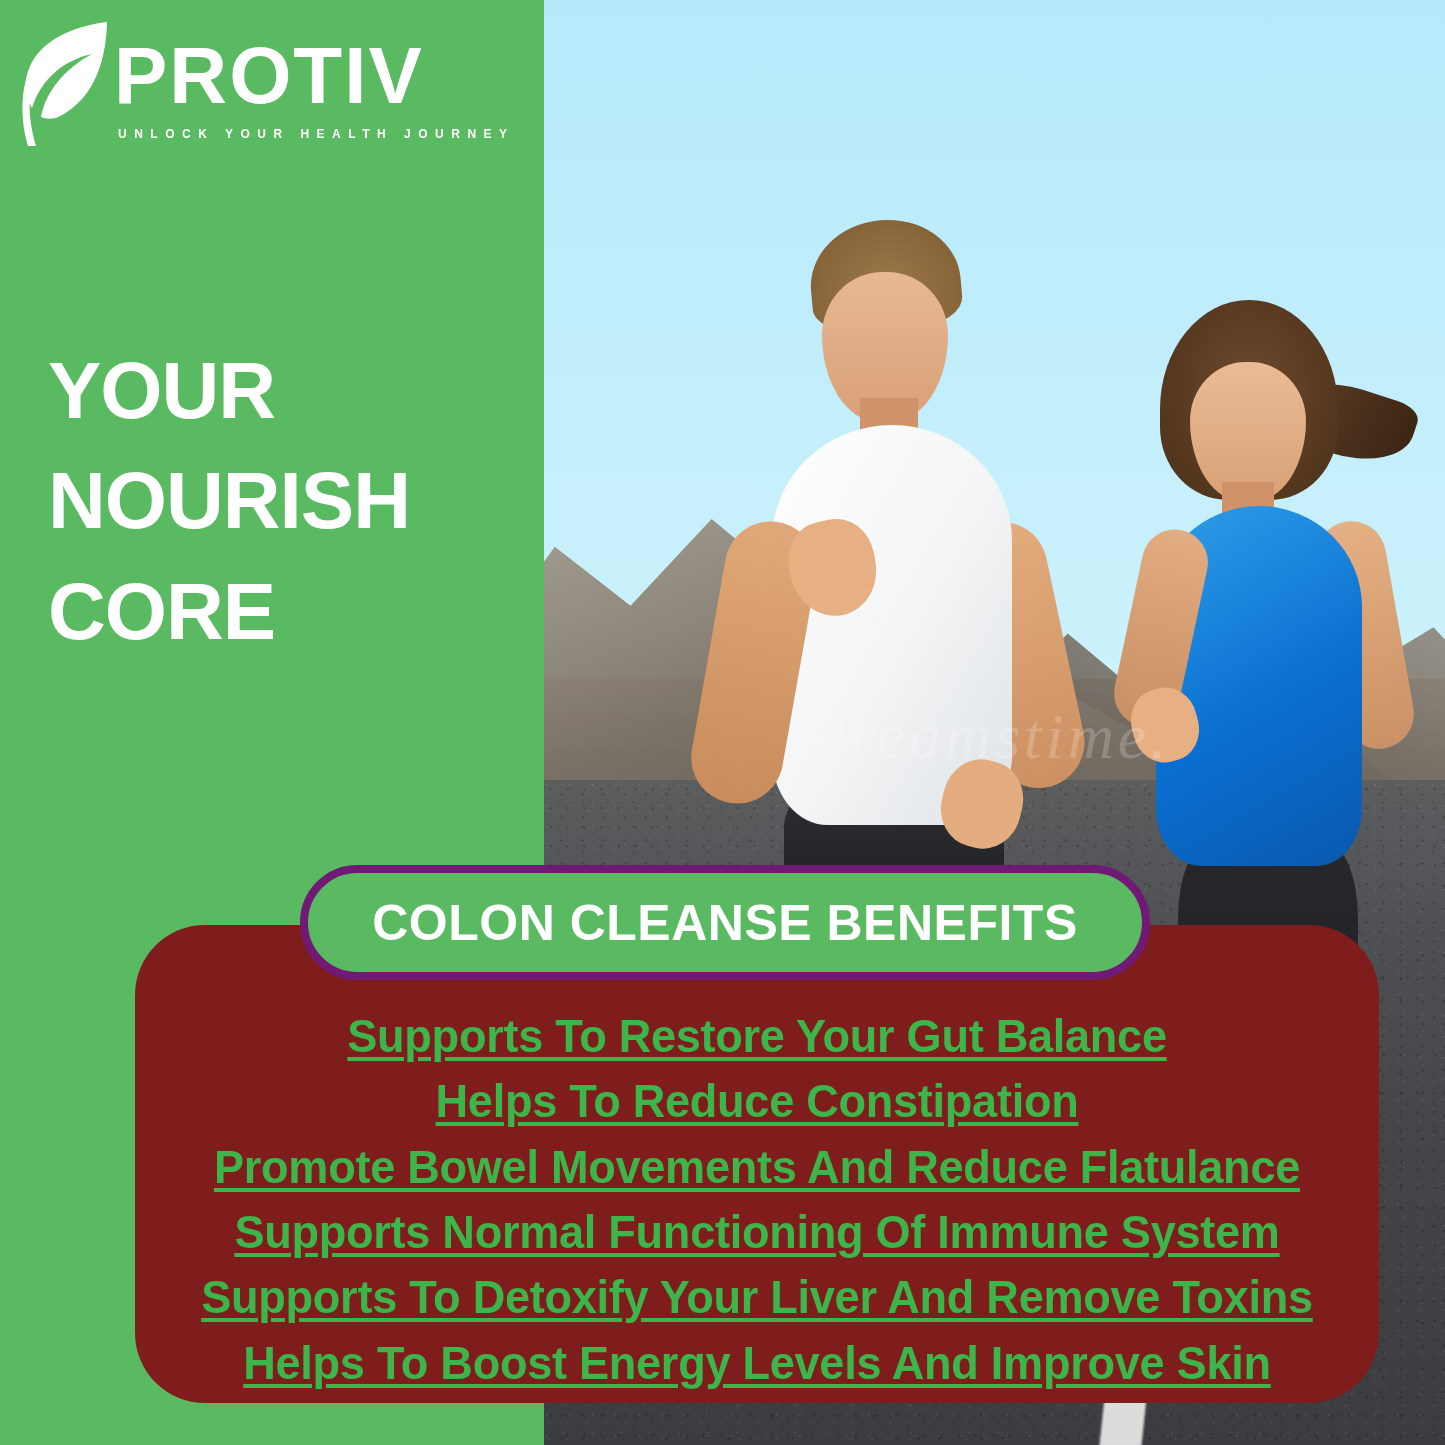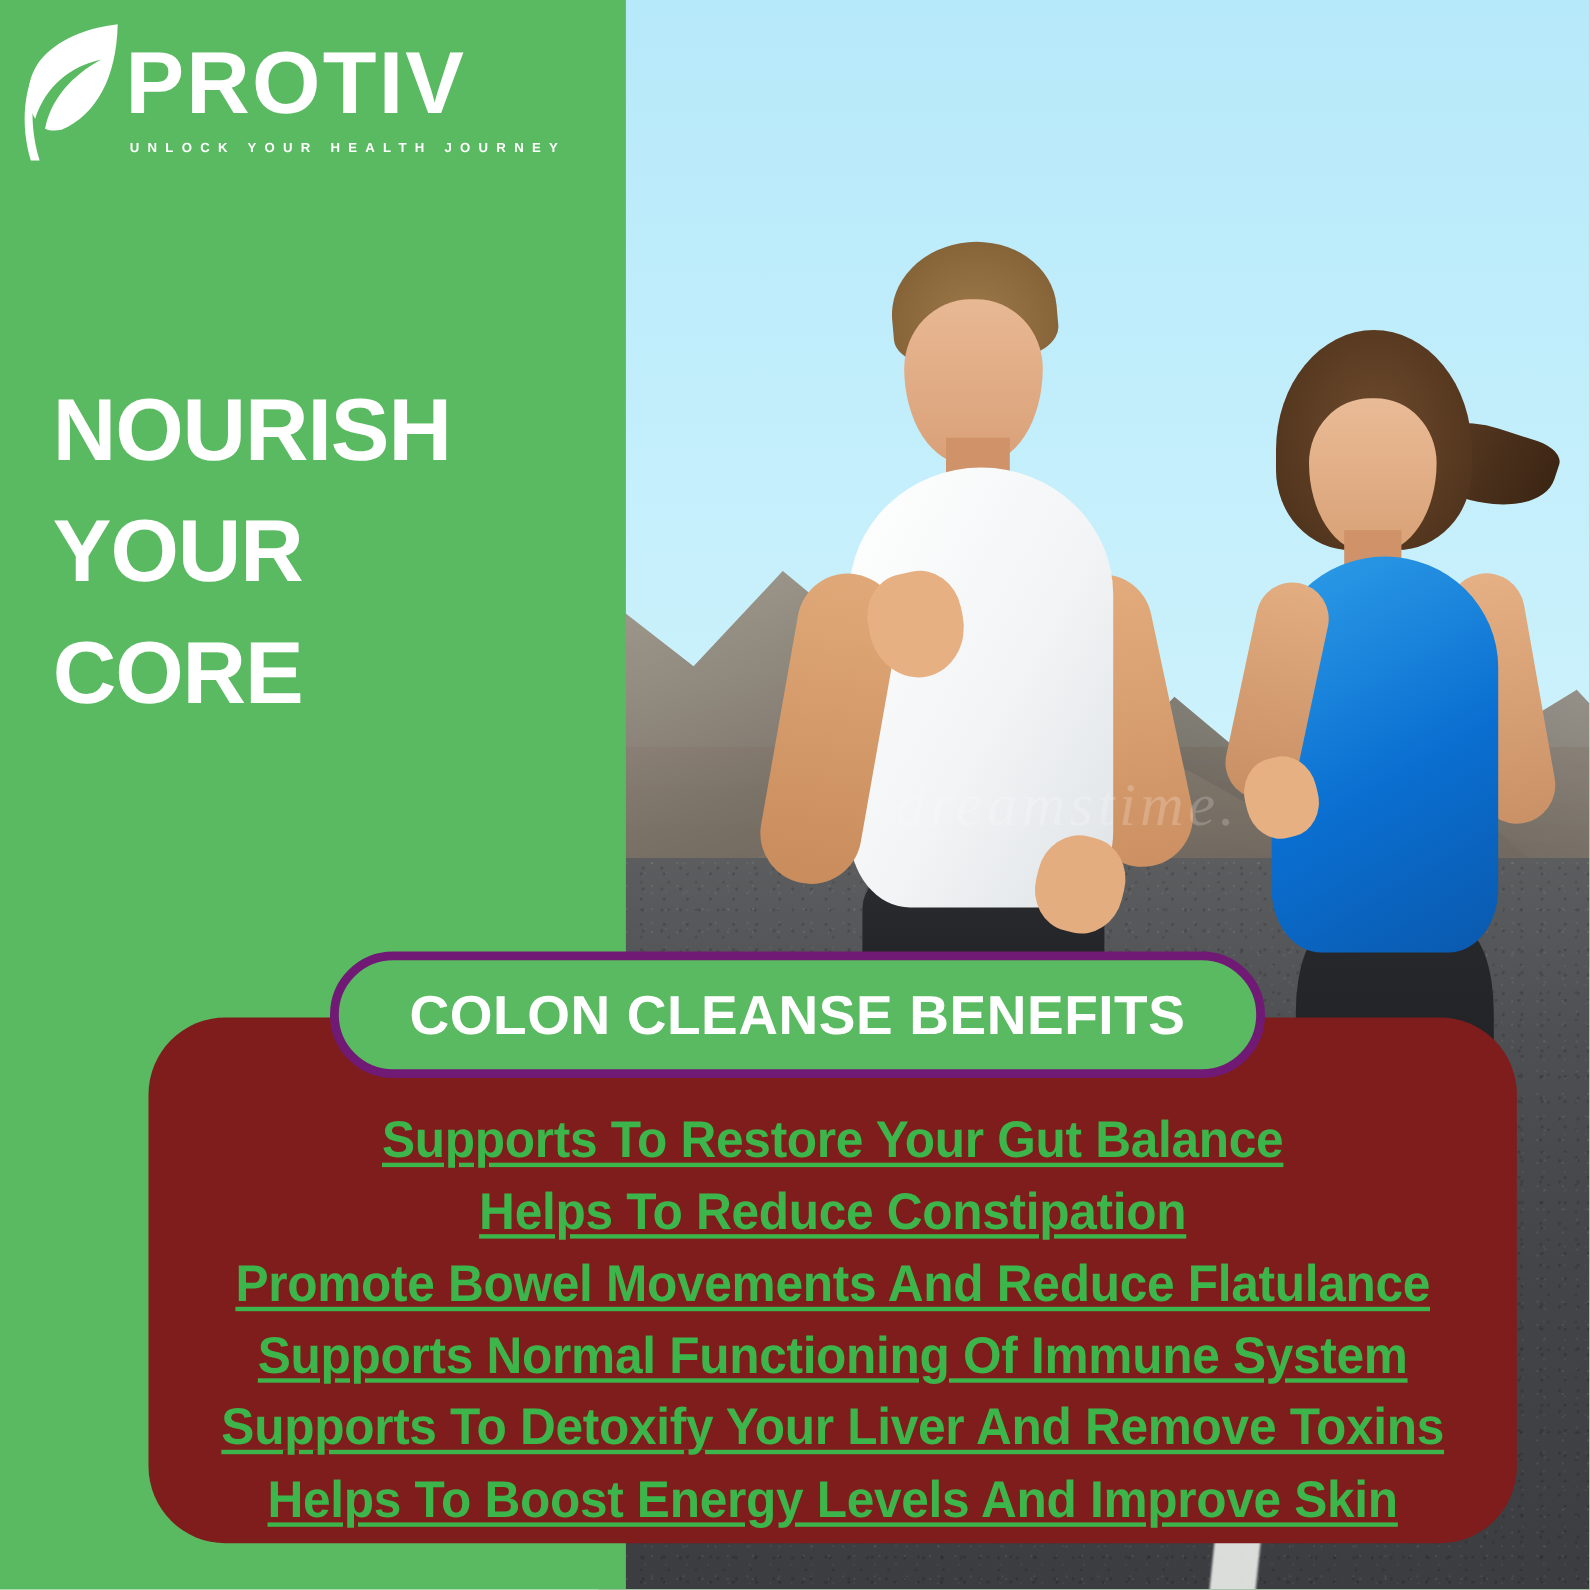--- a/index.html
+++ b/index.html
@@ -103,32 +103,31 @@
     background:linear-gradient(#e2ad81,#c88f63);border-radius:34px;transform:rotate(12deg);}
   .w-shoulderR{position:absolute;left:226px;top:220px;width:70px;height:230px;
     background:linear-gradient(#e5b084,#ca9166);border-radius:36px;transform:rotate(-10deg);}
   .w-handL{position:absolute;left:28px;top:388px;width:66px;height:74px;
     background:#e6b083;border-radius:45%;transform:rotate(-14deg);}
   .w-legs{position:absolute;left:74px;top:545px;width:180px;height:470px;
     background:linear-gradient(#26282c,#131417);border-radius:16% 16% 30% 30%;}
 
   .watermark{
     position:absolute;left:270px;top:700px;
-    font-size:55px;letter-spacing:4px;
+    font-size:64px;letter-spacing:4px;
     color:rgba(255,255,255,.20);
     font-family:"Liberation Serif", serif;
     font-style:italic;
     pointer-events:none;white-space:nowrap;
   }
 
   
   .left-panel{
     position:absolute;left:0;top:0;width:544px;height:1445px;
     background:#5ABA61;
-    padding-left:25px;
   }
 
   .brand{position:absolute;left:10px;top:18px;width:420px;height:136px;}
   .leaf{position:absolute;left:0;top:0;width:104px;height:132px;}
   .wordmark{
     position:absolute;left:104px;top:18px;
     font-size:80px;font-weight:700;color:#ffffff;
     letter-spacing:2px;line-height:1;
   }
   .tagline{
@@ -231,22 +230,22 @@
         <svg viewBox="0 0 104 132" width="104" height="132" aria-hidden="true">
           <path d="M97 4 C96 52 78 86 46 100 C40 101 35 101 31 99 C36 72 56 50 82 36 C54 42 31 61 22 90 C12 74 14 50 30 33 C47 15 73 7 97 4 Z" fill="#FFFFFF"></path>
           <path d="M30 40 C18 62 16 94 26 128 L18 128 C8 94 12 60 26 38 Z" fill="#FFFFFF"></path>
         </svg>
       </span>
       <div class="wordmark">PROTIV</div>
       <div class="tagline">UNLOCK YOUR HEALTH JOURNEY</div>
     </div>
 
     <div class="headline">
+      <div>YOUR</div>
       <div>NOURISH</div>
-      <div>YOUR</div>
       <div>CORE</div>
     </div>
 
   </div>
 
   <div class="card">
     <div class="benefits">
       <div class="benefit">Supports To Restore Your Gut Balance</div>
       <div class="benefit">Helps To Reduce Constipation</div>
       <div class="benefit">Promote Bowel Movements And Reduce Flatulance</div>

